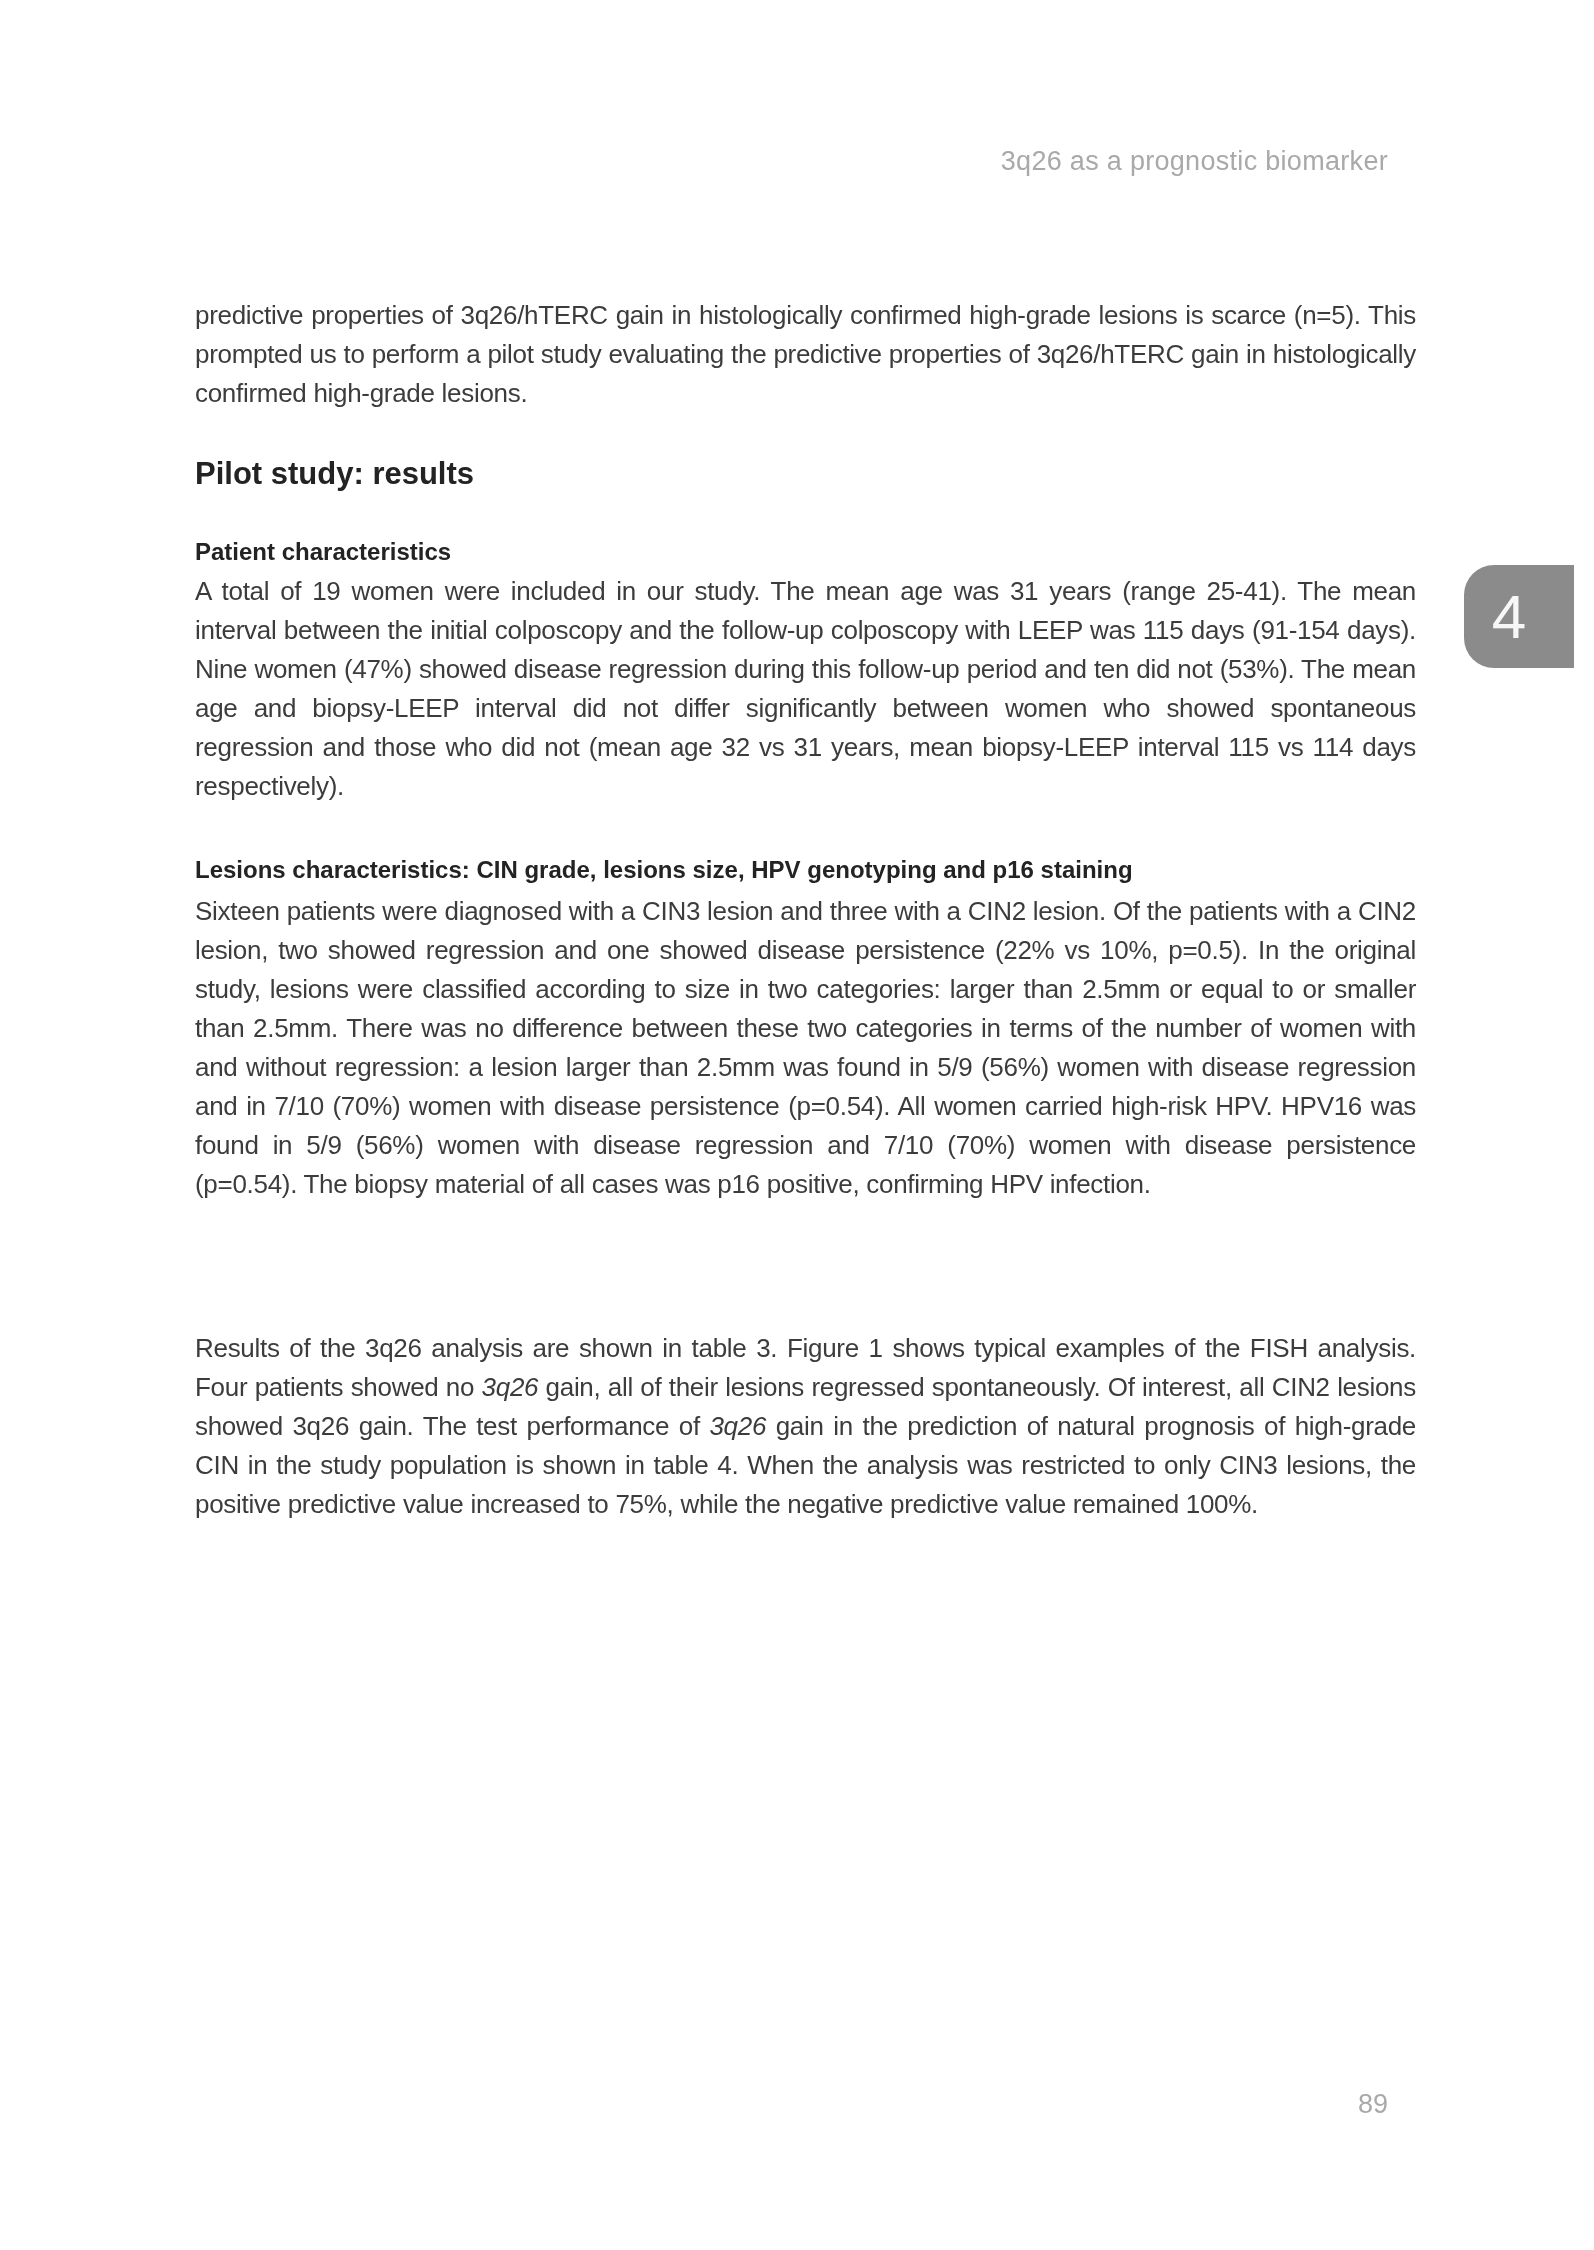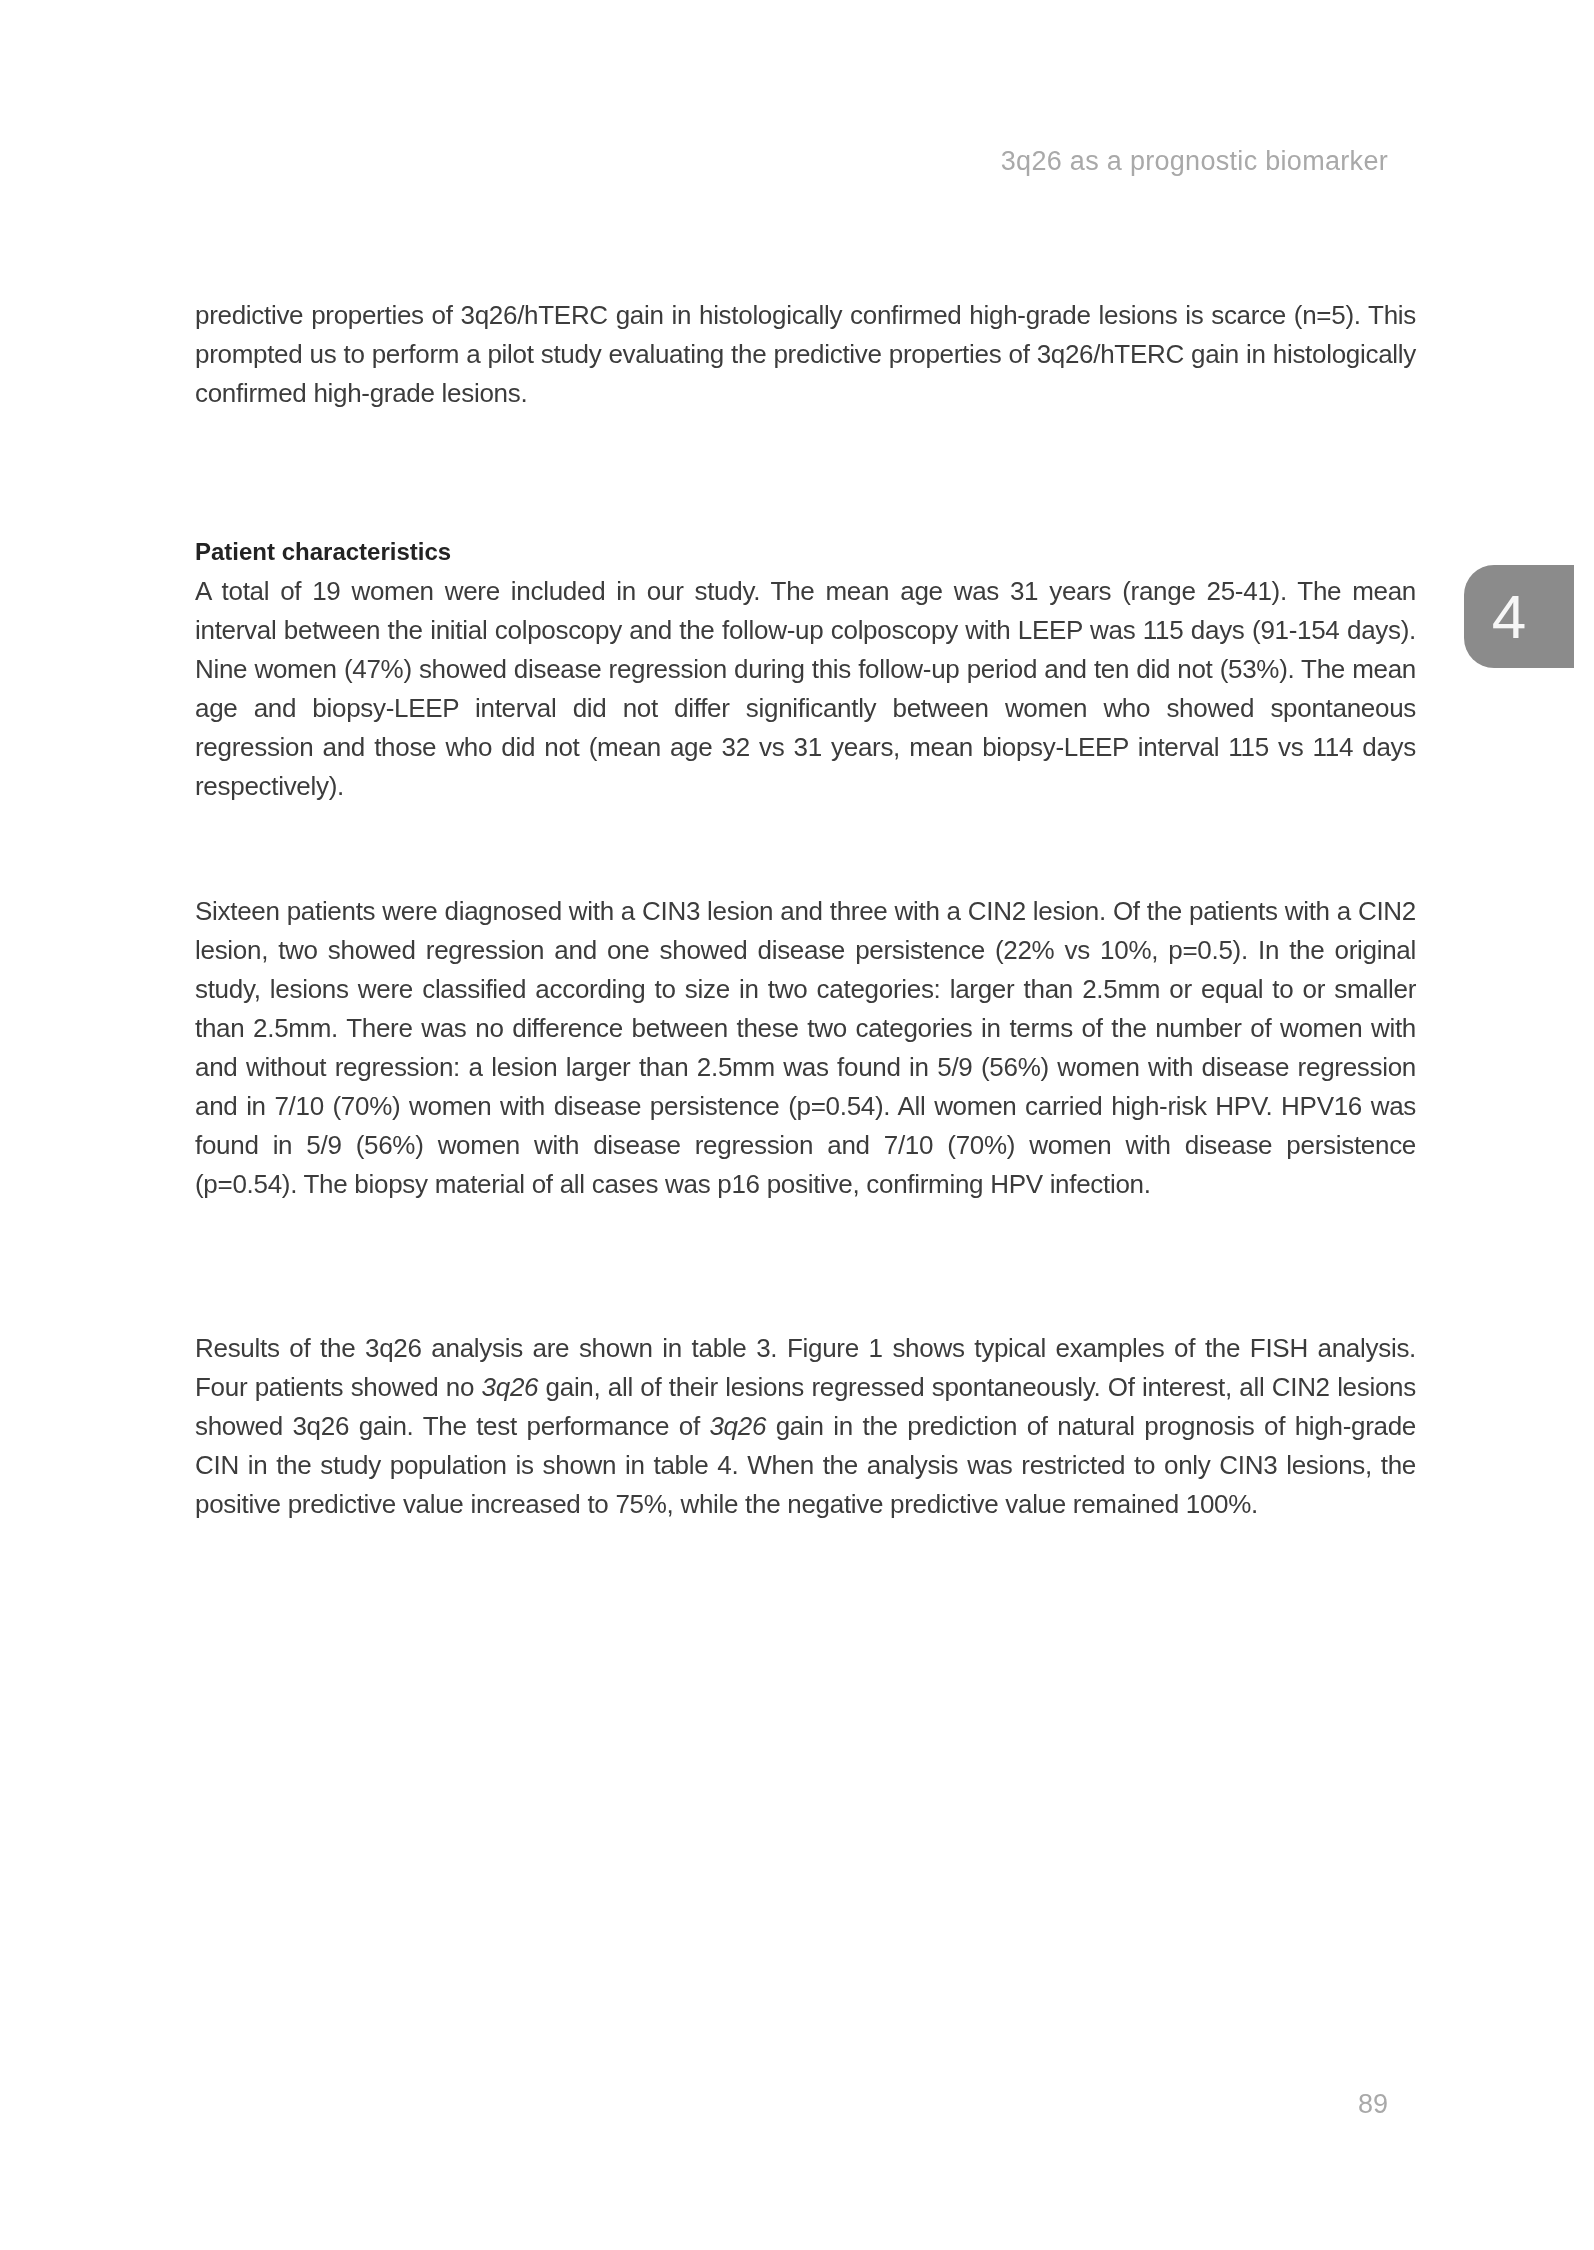--- a/index.html
+++ b/index.html
@@ -87,25 +87,27 @@
 <div class="page">
 
   <div class="running-header">3q26 as a prognostic biomarker</div>
 
   <div class="chapter-tab">
     <span class="chapter-num">4</span>
   </div>
 
   <p class="block body-text intro-paragraph">predictive properties of 3q26/hTERC gain in histologically confirmed high-grade lesions is scarce (n=5). This prompted us to perform a pilot study evaluating the predictive properties of 3q26/hTERC gain in histologically confirmed high-grade lesions.</p>
 
+  <h1 class="block section-heading">Pilot study: results</h1>
 
   <h2 class="block sub-heading patient-heading">Patient characteristics</h2>
 
   <p class="block body-text patient-paragraph">A total of 19 women were included in our study. The mean age was 31 years (range 25-41). The mean interval between the initial colposcopy and the follow-up colposcopy with LEEP was 115 days (91-154 days). Nine women (47%) showed disease regression during this follow-up period and ten did not (53%). The mean age and biopsy-LEEP interval did not differ significantly between women who showed spontaneous regression and those who did not (mean age 32 vs 31 years, mean biopsy-LEEP interval 115 vs 114 days respectively).</p>
 
+  <h2 class="block sub-heading lesions-heading">Lesions characteristics: CIN grade, lesions size, HPV genotyping and p16 staining</h2>
 
   <p class="block body-text lesions-paragraph">Sixteen patients were diagnosed with a CIN3 lesion and three with a CIN2 lesion. Of the patients with a CIN2 lesion, two showed regression and one showed disease persistence (22% vs 10%, p=0.5). In the original study, lesions were classified according to size in two categories: larger than 2.5mm or equal to or smaller than 2.5mm. There was no difference between these two categories in terms of the number of women with and without regression: a lesion larger than 2.5mm was found in 5/9 (56%) women with disease regression and in 7/10 (70%) women with disease persistence (p=0.54). All women carried high-risk HPV. HPV16 was found in 5/9 (56%) women with disease regression and 7/10 (70%) women with disease persistence (p=0.54). The biopsy material of all cases was p16 positive, confirming HPV infection.</p>
 
 
   <p class="block body-text fish-paragraph"><span>Results of the 3q26 analysis are shown in table 3. Figure 1 shows typical examples of the FISH analysis. Four patients showed no </span><em>3q26</em><span> gain, all of their lesions regressed spontaneously. Of interest, all CIN2 lesions showed 3q26 gain. The test performance of </span><em>3q26</em><span> gain in the prediction of natural prognosis of high-grade CIN in the study population is shown in table 4. When the analysis was restricted to only CIN3 lesions, the positive predictive value increased to 75%, while the negative predictive value remained 100%.</span></p>
 
   <div class="page-number">89</div>
 
 </div>
 

